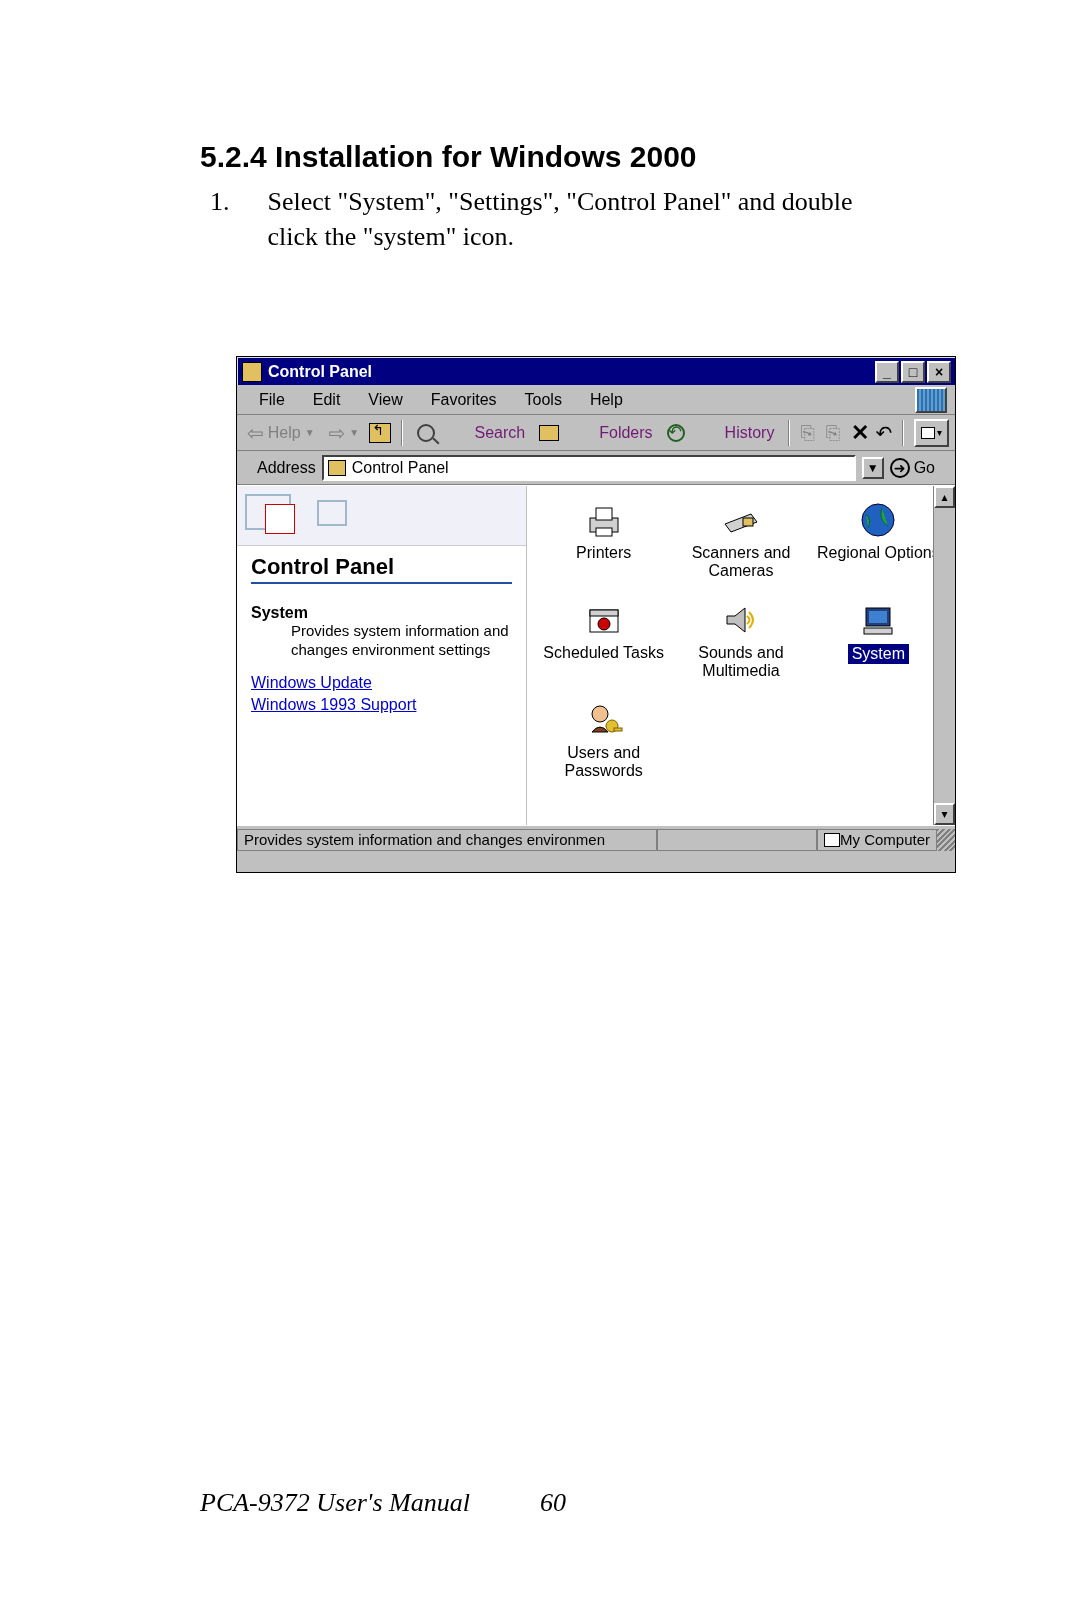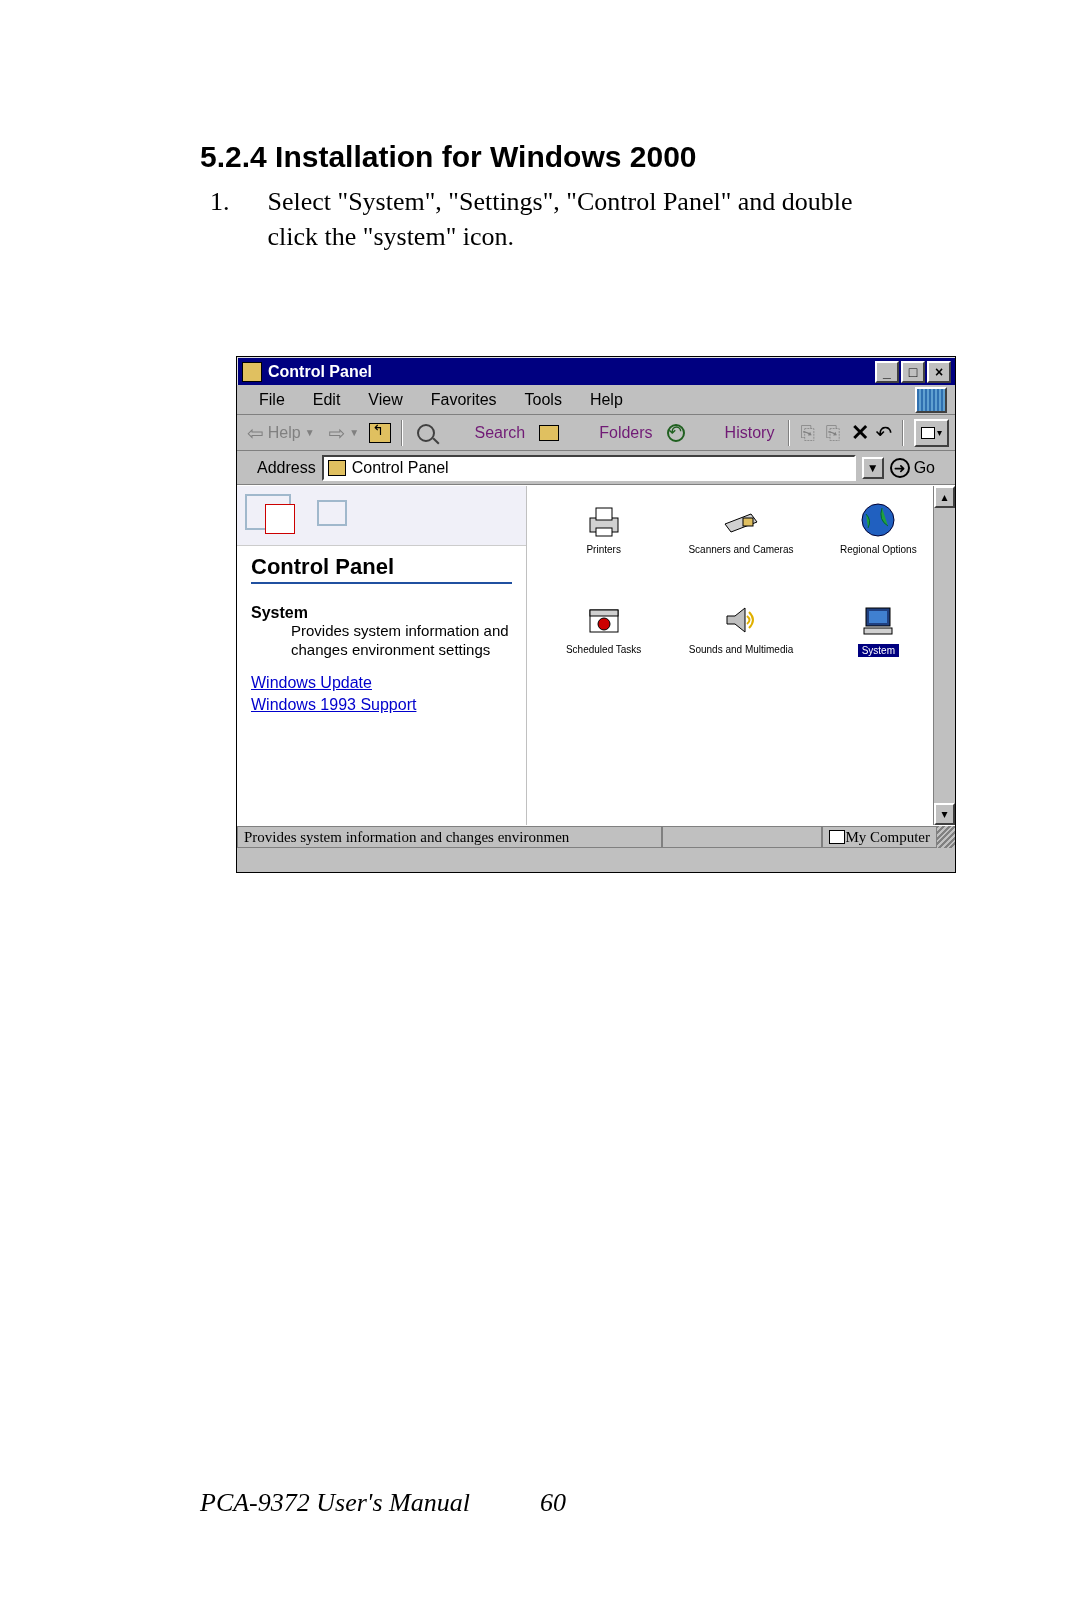--- a/index.html
+++ b/index.html
@@ -188,41 +188,41 @@
   }
   .item-name { font-weight:bold; font-size:16px; }
   .item-desc { font-size:15px; line-height:1.25; margin-bottom:14px;margin-left:40px;}
   .link { color:#0000cc; text-decoration:underline; display:block; margin-bottom:4px; cursor:pointer;}
   .iconpane {
     flex:1; padding: 14px 8px;
     display:grid;
     grid-template-columns: repeat(3, 1fr);
     grid-auto-rows: 100px;
     text-align:center;
-    font-size:10px;
+    font-size:16px;
     align-content:start;
   }
   .ficon { display:flex;flex-direction:column;align-items:center;gap:4px;}
   .ibox { width:44px;height:40px;display:flex;align-items:center;justify-content:center;}
   .ibox svg { width:40px;height:40px;}
   .sel-label { background:#000080;color:#fff;padding:1px 4px;}
   .vscroll {
     position:absolute;right:0;top:0;width:22px;height:100%;
     background:#c0c0c0;border-left:1px solid #808080;
     display:flex;flex-direction:column;justify-content:space-between;
   }
   .vscroll .arr {
     height:22px;
     border-top:2px solid #fff;border-left:2px solid #fff;
     border-right:2px solid #404040;border-bottom:2px solid #404040;
     display:flex;align-items:center;justify-content:center;font-size:12px;
   }
   .statusbar {
-    display:flex;height:28px;background:#c0c0c0;
-    border-top:1px solid #fff;font-size:15px;font-family:Liberation Serif, serif;
+    display:flex;align-items:center;height:28px;background:#c0c0c0;
+    border-top:1px solid #fff;font-size:15px;
   }
   .statusbar .cell {
     border:1px solid #808080;height:22px;
     display:flex;align-items:center;padding:0 6px;
   }
   .statusbar .cell:first-child { flex:1; }
   .statusbar .cell.mid { width:160px;}
   .statusbar .cell:last-child { width:180px; gap:6px;}
   .mc-icon { width:16px;height:14px;border:1px solid #000;background:#fff;display:inline-block;}
   .grip {
@@ -389,20 +389,31 @@
       <div class="ficon">
         <span class="ibox">
           <svg viewBox="0 0 40 40">
               <rect x="8" y="8" width="24" height="18" fill="#204080" stroke="#000"></rect>
               <rect x="11" y="11" width="18" height="12" fill="#4080d0"></rect>
               <rect x="6" y="28" width="28" height="6" fill="#d0d0d0" stroke="#000"></rect>
             </svg>
         </span>
         <span class="sel-label">System</span>
       </div>
+      <div class="ficon">
+        <span class="ibox">
+          <svg viewBox="0 0 40 40">
+              <circle cx="16" cy="14" r="8" fill="#f0c090" stroke="#000"></circle>
+              <path d="M8 32 Q16 22 24 32 Z" fill="#804020" stroke="#000"></path>
+              <circle cx="28" cy="26" r="6" fill="#e0c030" stroke="#806000"></circle>
+              <rect x="30" y="28" width="8" height="3" fill="#e0c030" stroke="#806000"></rect>
+            </svg>
+        </span>
+        <span>Users and Passwords</span>
+      </div>
     </div>
 
     <div class="vscroll">
       <div class="arr">▴</div>
       <div class="arr">▾</div>
     </div>
   </div>
 
   <div class="statusbar">
     <div class="cell">Provides system information and changes environmen</div>

